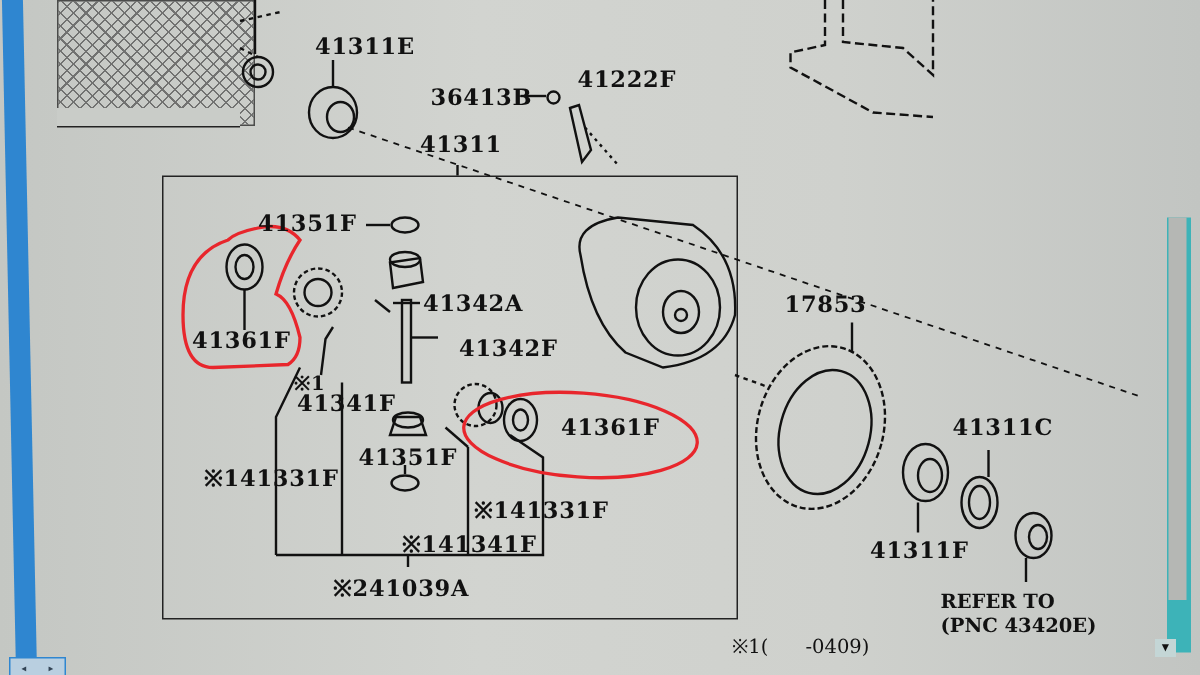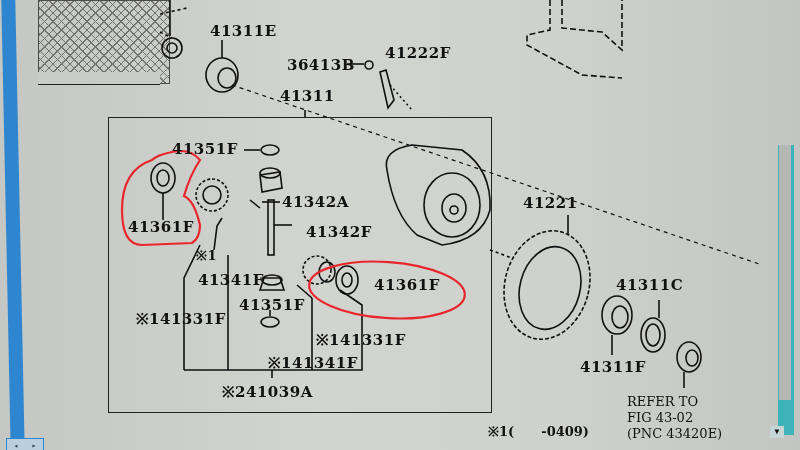--- a/index.html
+++ b/index.html
@@ -3,21 +3,21 @@
 <meta charset="utf-8">
 <style>
   html,body{margin:0;padding:0;}
   body{width:800px;height:450px;overflow:hidden;background:#c9ccc8;font-family:"DejaVu Sans Mono","Liberation Mono",monospace;position:relative;}
   .screen{position:absolute;left:0;top:0;width:800px;height:450px;background:linear-gradient(90deg,#c4c7c3 0%,#d2d4d0 40%,#cfd1cd 70%,#c2c5c2 100%);}
   .left-rail{position:absolute;left:6px;top:0;width:14px;height:450px;background:#2f86d0;transform:skewX(1.2deg);}
   .rail-btn{position:absolute;left:6px;top:438px;width:36px;height:12px;border:1px solid #2f86d0;background:#b9cfe0;font-size:8px;color:#345;display:flex;align-items:center;justify-content:space-around;}
   .canvas{position:absolute;left:22px;top:0;width:748px;height:450px;}
   .lbl{position:absolute;font-weight:bold;font-size:15px;color:#111;letter-spacing:0.5px;white-space:nowrap;font-family:"DejaVu Serif","Liberation Serif",serif;}
   .lbl.sm{font-size:13px;}
-  .note{position:absolute;font-size:13px;color:#111;font-weight:normal;font-family:"DejaVu Serif","Liberation Serif",serif;white-space:nowrap;line-height:16px;}
+  .note{position:absolute;font-size:13px;color:#111;font-weight:bold;font-family:"DejaVu Serif","Liberation Serif",serif;white-space:nowrap;line-height:16px;}
   .inset{position:absolute;left:16px;top:0;width:130px;height:82px;border:1px solid #222;background:repeating-linear-gradient(45deg,transparent 0 5px,#555 5px 6px),repeating-linear-gradient(-45deg,transparent 0 5px,#555 5px 6px);opacity:.75;}
   .inset-foot{position:absolute;left:16px;top:72px;width:122px;height:12px;border-bottom:1px solid #222;background:#c9ccc8;}
   .group-box{position:absolute;left:86px;top:117px;width:382px;height:294px;border:1.5px solid #222;}
   .vscroll{position:absolute;left:778px;top:145px;width:16px;height:290px;background:#3db3b8;}
   .vscroll-thumb{position:absolute;left:1px;top:0;width:12px;height:255px;background:#b5b7b4;}
   .vscroll-arrow{position:absolute;left:770px;top:426px;width:14px;height:12px;background:#c4d6d6;font-size:8px;text-align:center;line-height:12px;color:#111;}
   svg.draw{position:absolute;left:0;top:0;}
 </style>
 </head>
 <body>
@@ -130,36 +130,35 @@
 
     <span class="lbl" style="left:188px;top:22px">41311E</span>
     <span class="lbl" style="left:363px;top:44px">41222F</span>
     <span class="lbl" style="left:265px;top:56px">36413B</span>
     <span class="lbl" style="left:258px;top:87px">41311</span>
     <span class="lbl" style="left:150px;top:140px">41351F</span>
     <span class="lbl" style="left:106px;top:218px">41361F</span>
     <span class="lbl" style="left:260px;top:193px">41342A</span>
     <span class="lbl" style="left:284px;top:223px">41342F</span>
     <span class="lbl sm" style="left:174px;top:246px">※1</span>
-    <span class="lbl" style="left:176px;top:271px">41341F</span>
+    <span class="lbl" style="left:176px;top:260px">41341F</span>
     <span class="lbl" style="left:352px;top:276px">41361F</span>
     <span class="lbl" style="left:217px;top:296px">41351F</span>
     <span class="lbl" style="left:114px;top:308px">※141331F</span>
     <span class="lbl" style="left:294px;top:329px">※141331F</span>
     <span class="lbl" style="left:246px;top:352px">※141341F</span>
     <span class="lbl" style="left:200px;top:381px">※241039A</span>
-    <span class="lbl" style="left:501px;top:194px">41221</span>
-    <span class="lbl" style="left:594px;top:276px">41311C</span>
+    <span class="lbl" style="left:501px;top:194px">17853</span>
+    <span class="lbl" style="left:613px;top:276px">41311C</span>
     <span class="lbl" style="left:558px;top:358px">41311F</span>
 
     <div class="note" style="left:605px;top:394px">
       <div>REFER TO</div>
-      <div>FIG 43-02</div>
       <div>(PNC 43420E)</div>
     </div>
-    <div class="note" style="left:466px;top:424px;font-weight:bold;white-space:pre">※1(      -0409)</div>
+    <div class="note" style="left:466px;top:424px;font-weight:normal;white-space:pre">※1(      -0409)</div>
   </div>
 
   <div class="vscroll">
     <div class="vscroll-thumb"></div>
   </div>
   <div class="vscroll-arrow">▼</div>
 </div>
 
 </body></html>

